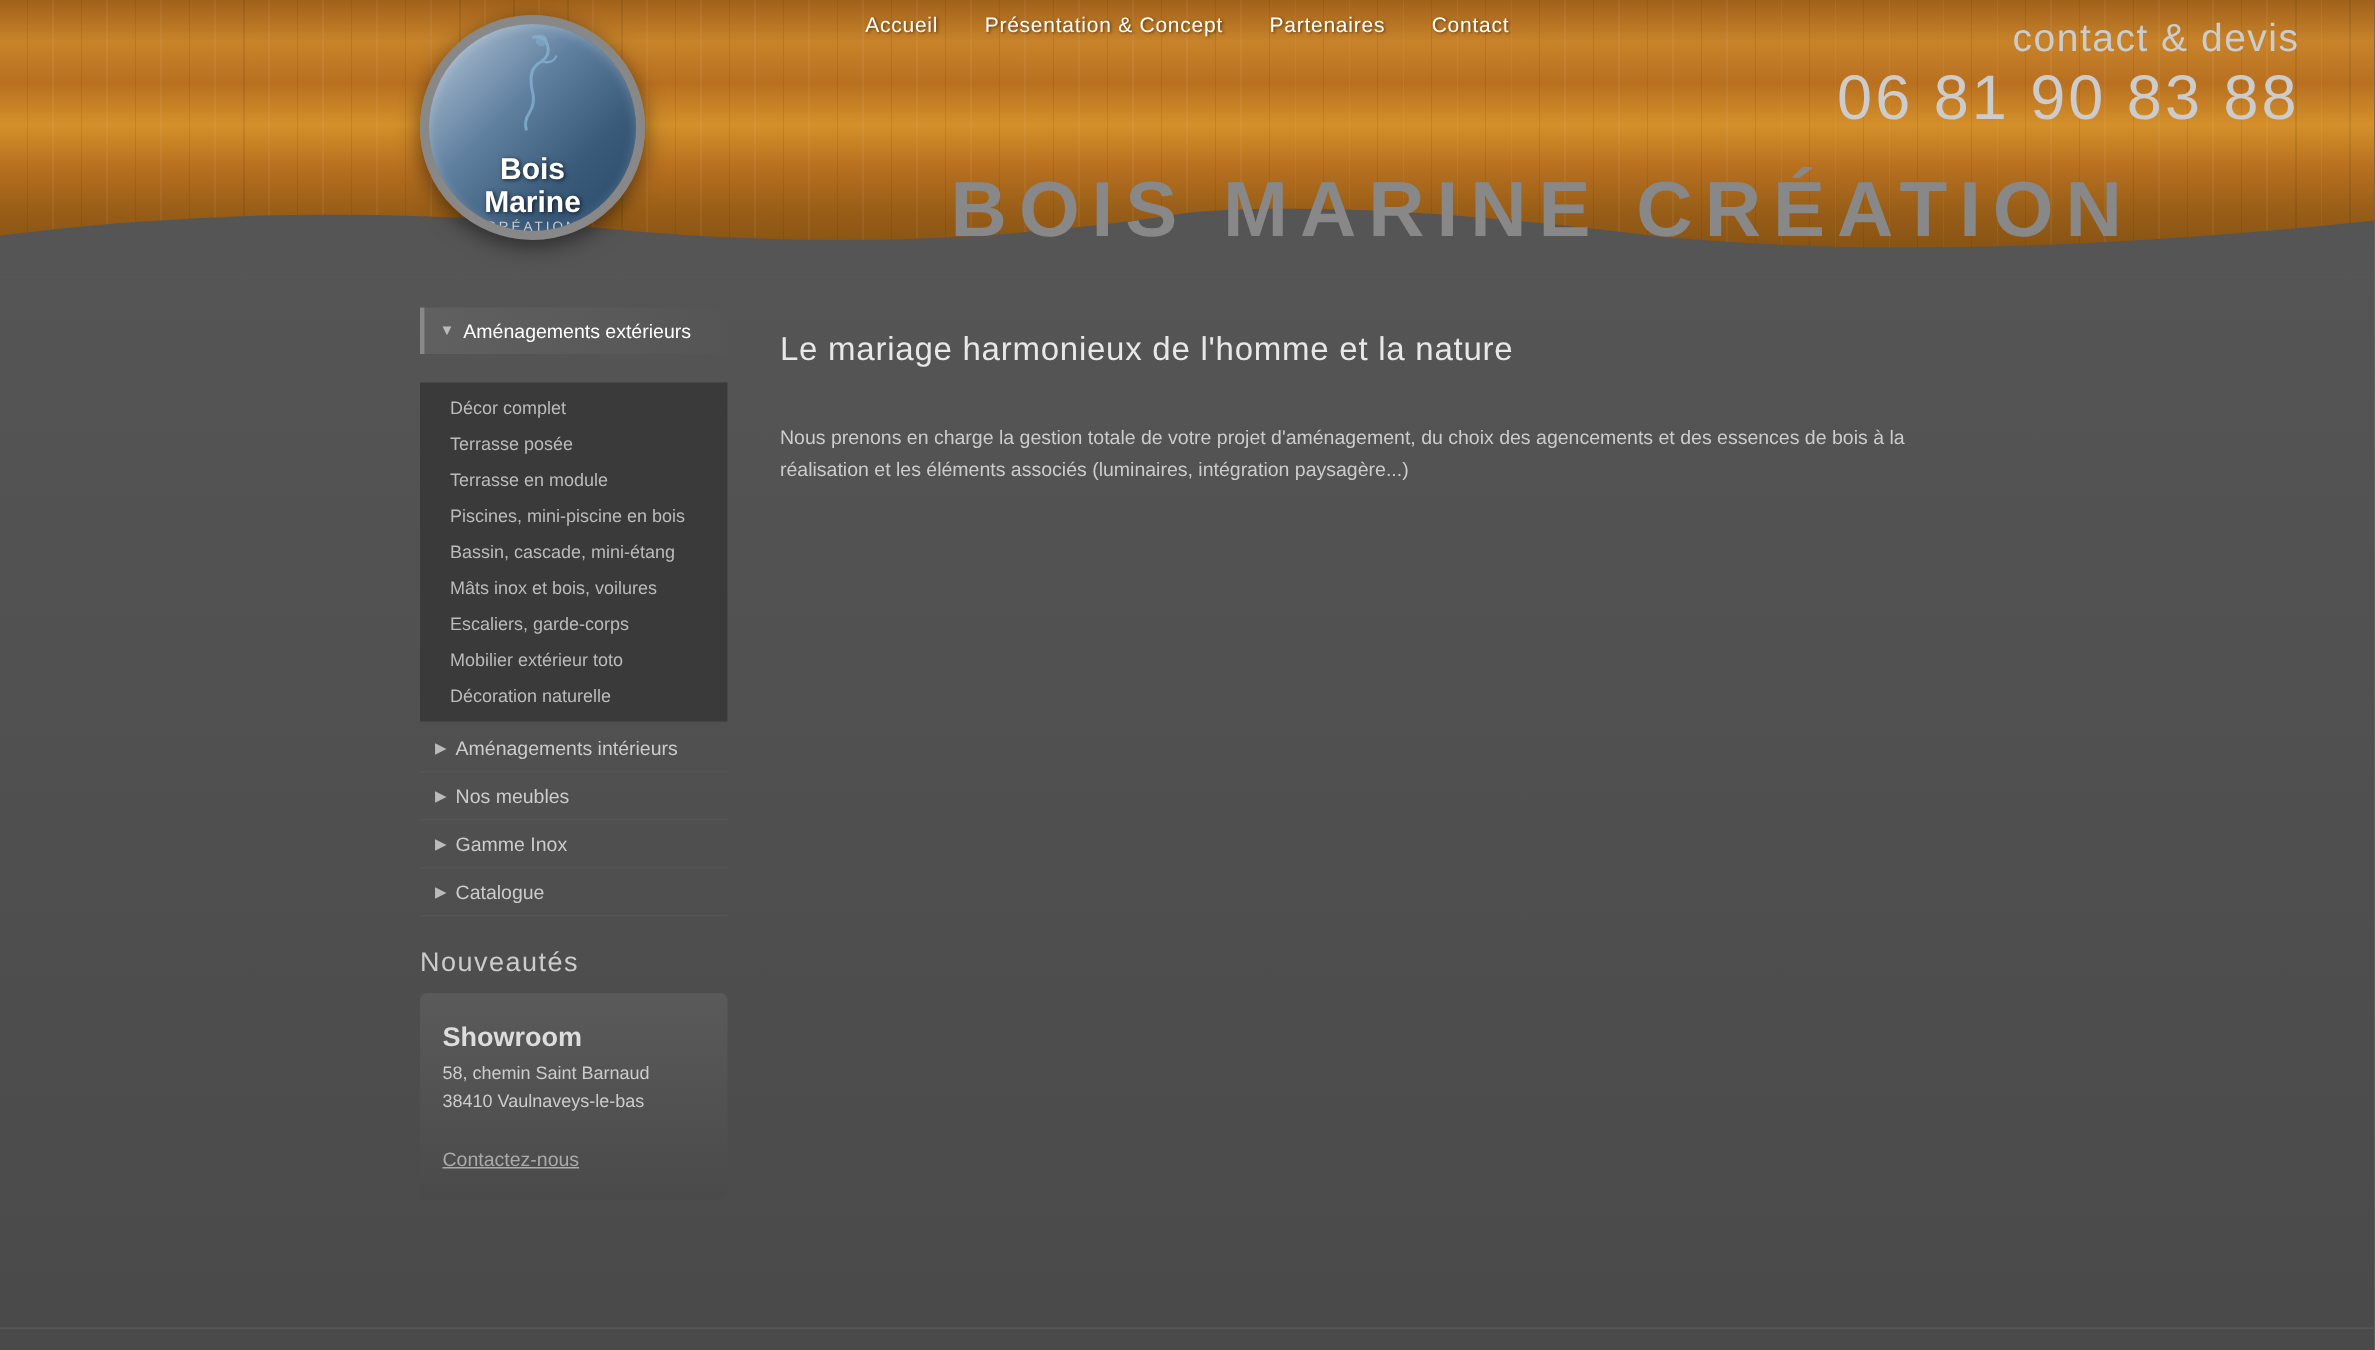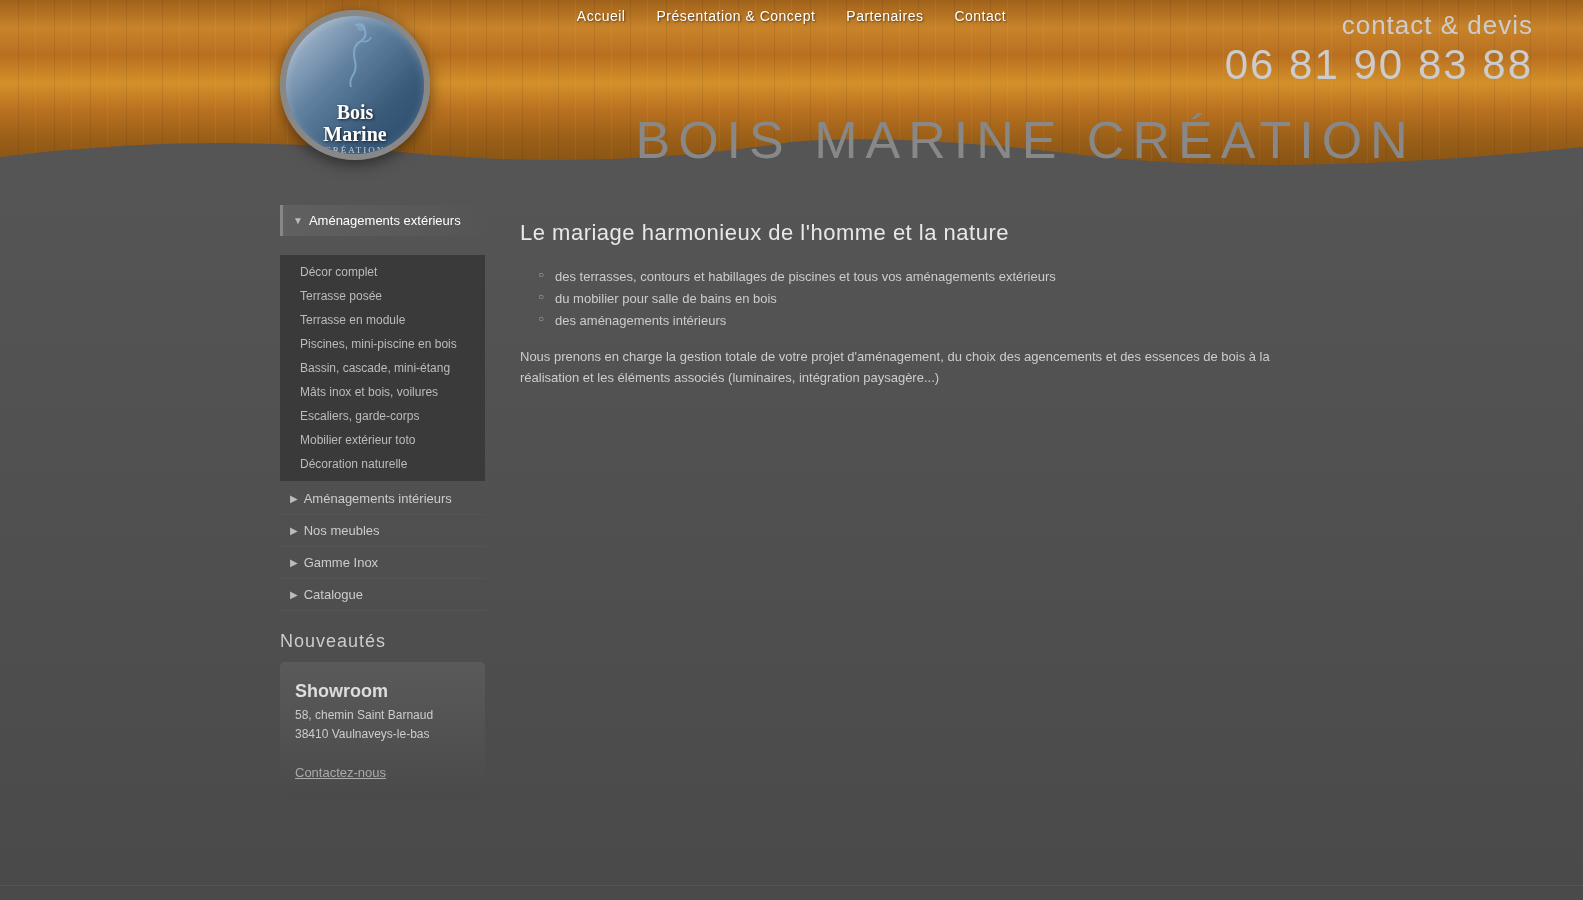--- a/index.html
+++ b/index.html
@@ -93,21 +93,20 @@
       z-index: 30;
       display: flex;
       align-items: center;
       justify-content: center;
       overflow: hidden;
       box-shadow: 0 4px 15px rgba(0,0,0,0.5), inset 0 2px 8px rgba(255,255,255,0.2);
     }
     .logo-inner {
       text-align: center;
       color: #fff;
-      font-family: Liberation Serif, serif;
     }
     .logo-inner .brand {
       font-size: 20px;
       font-weight: bold;
       line-height: 1.1;
       text-shadow: 1px 1px 3px rgba(0,0,0,0.7);
     }
     .logo-inner .sub {
       font-size: 9px;
       letter-spacing: 2px;
@@ -136,21 +135,21 @@
     }
 
     
     .site-title {
       position: absolute;
       left: 50%;
       transform: translateX(-20%);
       top: 110px;
       font-size: 52px;
       color: #888;
-      font-weight: 400;
+      font-weight: 700;
       letter-spacing: 8px;
       z-index: 15;
       text-transform: uppercase;
     }
 
     
     .main-area {
       position: relative;
       width: 100%;
       background: linear-gradient(to bottom, #555 0%, #4a4a4a 100%);
@@ -247,21 +246,21 @@
     
     .content {
       flex: 1;
       padding: 15px 20px;
       color: #ddd;
     }
     .content h1 {
       font-size: 22px;
       font-weight: 300;
       color: #e8e8e8;
-      margin-bottom: 20px;
+      margin-bottom: 36px;
       letter-spacing: 0.5px;
     }
     .content p {
       font-size: 13px;
       line-height: 1.6;
       margin-bottom: 10px;
       color: #ccc;
     }
     .content ul {
       list-style: none;
@@ -441,25 +440,20 @@
       <h3>Showroom</h3>
       <div>58, chemin Saint Barnaud</div>
       <div>38410 Vaulnaveys-le-bas</div>
       <br>
       <a href="#">Contactez-nous</a>
     </div>
   </div>
 
   <div class="content">
     <h1>Le mariage harmonieux de l'homme et la nature</h1>
-    <ul>
-      <li>des terrasses, contours et habillages de piscines et tous vos aménagements extérieurs</li>
-      <li>du mobilier pour salle de bains en bois</li>
-      <li>des aménagements intérieurs</li>
-    </ul>
     <p>Nous prenons en charge la gestion totale de votre projet d'aménagement, du choix des agencements et des essences de bois à la réalisation et les éléments associés (luminaires, intégration paysagère...)</p>
   </div>
 </div>
 
 <div class="footer">
   
   
   
 </div>
 

